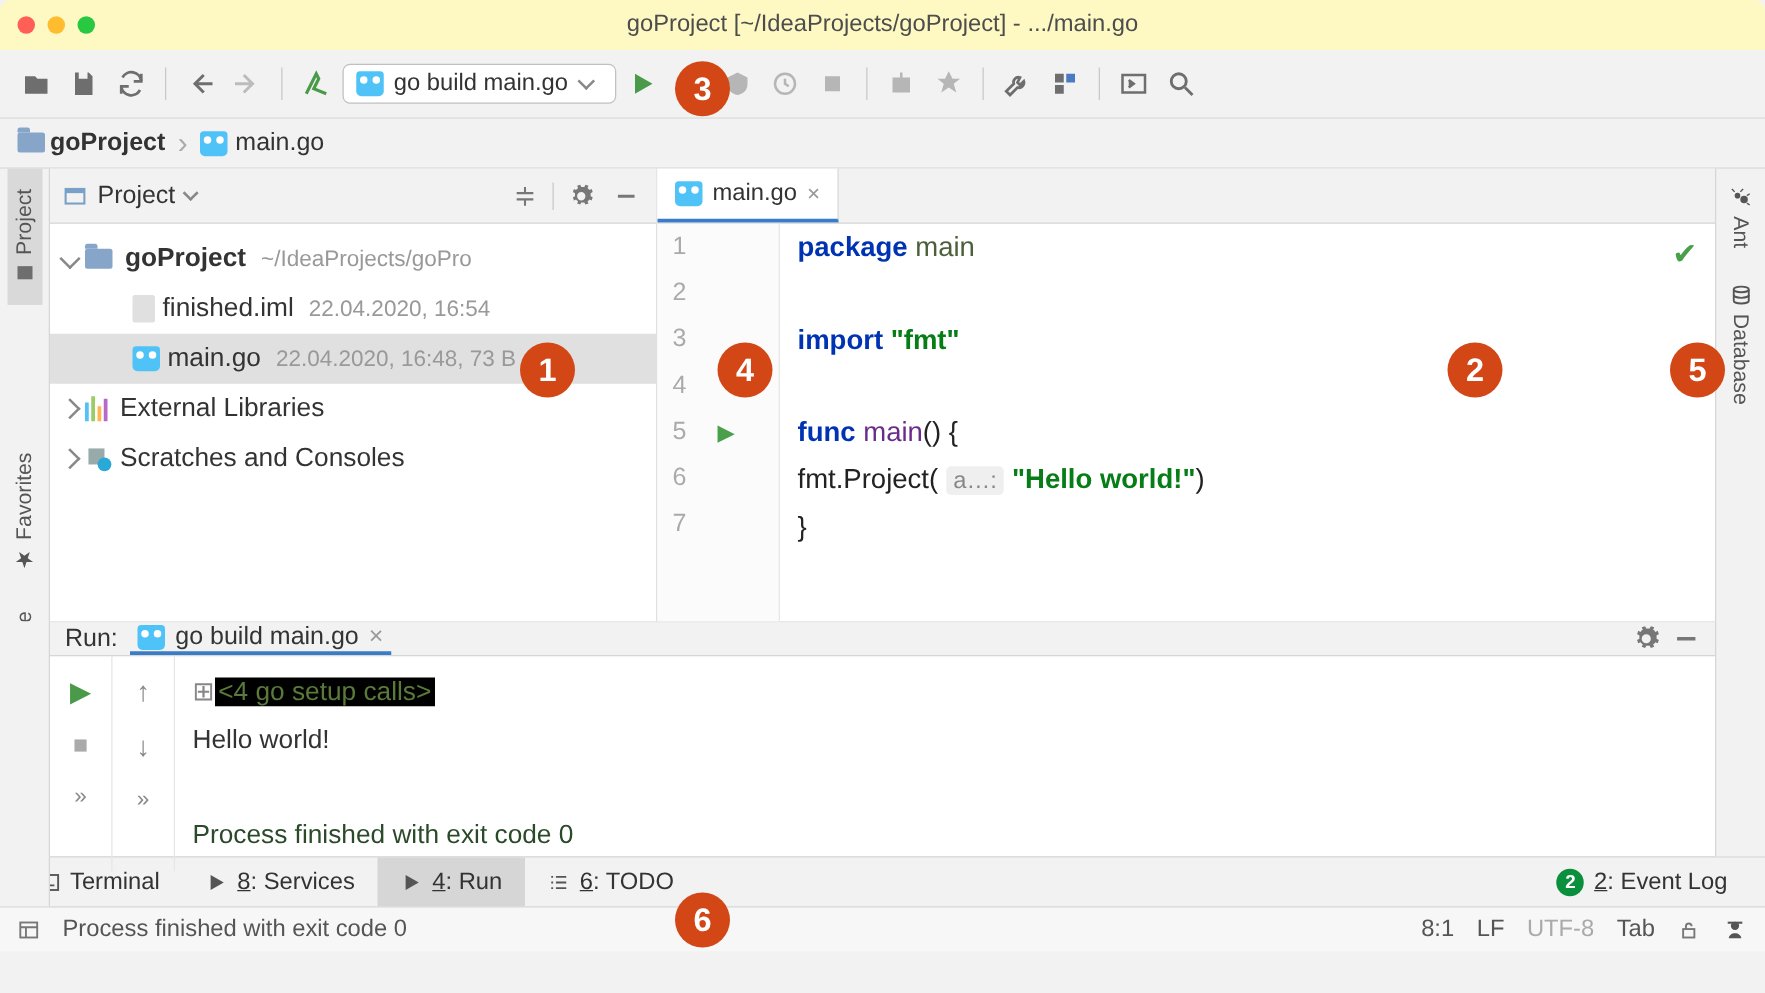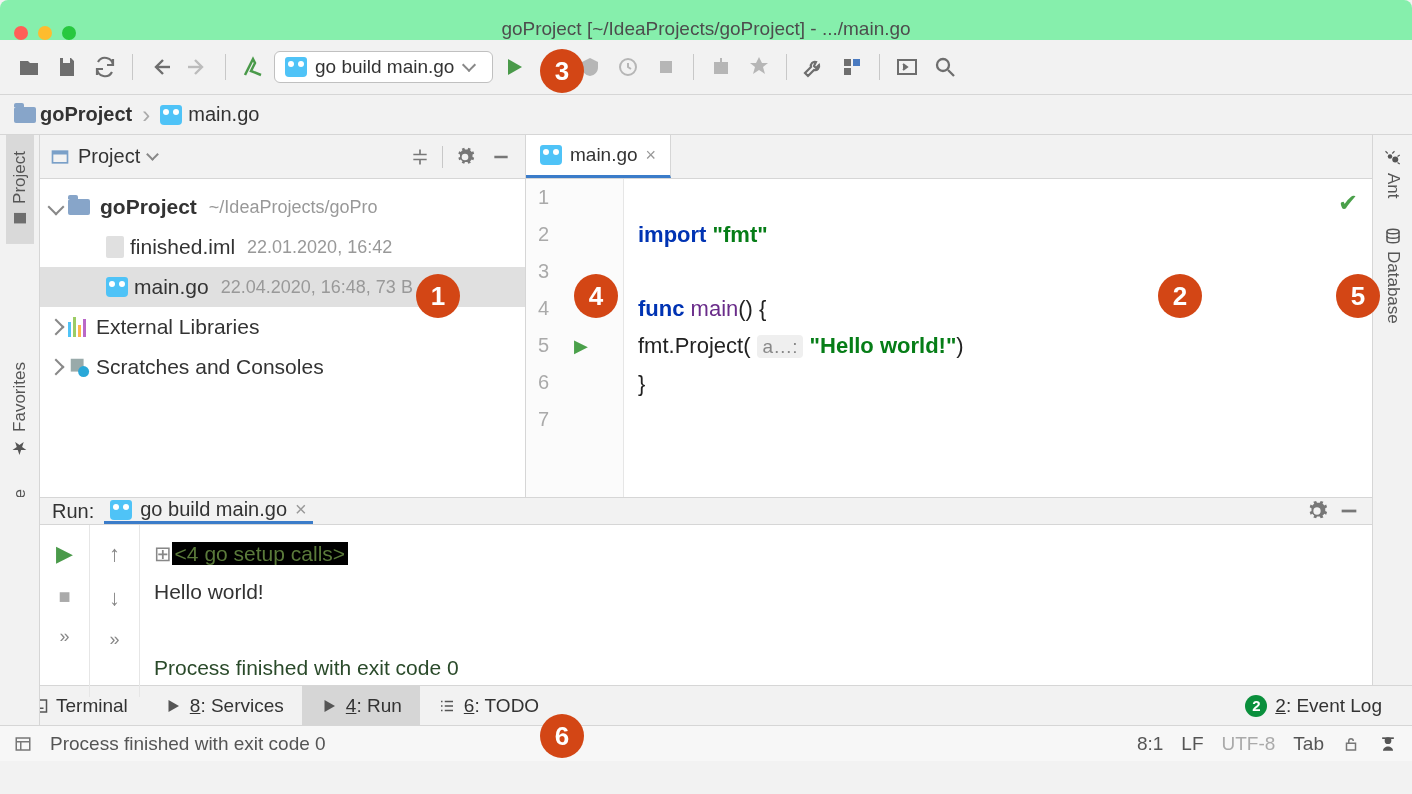--- a/index.html
+++ b/index.html
@@ -1,19 +1,19 @@
 <!DOCTYPE html>
 <html><head>
 <meta charset="utf-8">
 <style>
 * { margin: 0; padding: 0; box-sizing: border-box; font-family: -apple-system, BlinkMacSystemFont, "Segoe UI", sans-serif; }
 body { width: 1412px; height: 794px; background: #f2f2f2; position: relative; overflow: hidden; font-size: 18px; color: #333; }
 
 
-.titlebar { height: 40px; background: #86efac; display: flex; align-items: flex-end; padding: 0 14px; position: relative; border-top-left-radius: 8px; border-top-right-radius: 8px; }
+.titlebar { height: 40px; background: #fef9c3; display: flex; align-items: center; padding: 0 14px; position: relative; border-top-left-radius: 8px; border-top-right-radius: 8px; }
 .traffic { display: flex; gap: 10px; }
 .traffic span { width: 14px; height: 14px; border-radius: 50%; display: inline-block; }
 .tl-red { background: #ff5f57; }
 .tl-yellow { background: #febc2e; }
 .tl-green { background: #28c840; }
 .titlebar-title { position: absolute; left: 50%; transform: translateX(-50%); font-size: 19px; color: #4d4d4d; }
 
 
 .toolbar { height: 55px; background: #f2f2f2; border-bottom: 1px solid #d6d6d6; display: flex; align-items: center; padding: 0 12px; gap: 4px; }
 .tb-btn { width: 34px; height: 34px; display: flex; align-items: center; justify-content: center; color: #6e6e6e; border-radius: 4px; }
@@ -286,21 +286,21 @@
     <div class="pp-tree">
       <div class="tree-row">
         <span class="tree-arrow open"></span>
         <span class="folder-icon"></span>
         <b>goProject</b>
         <span class="tree-meta">~/IdeaProjects/goPro</span>
       </div>
       <div class="tree-row indent-2">
         <span class="file-icon"></span>
         <span>finished.iml</span>
-        <span class="tree-meta">22.01.2020, 16:42</span>
+        <span class="tree-meta">22.04.2020, 16:54</span>
       </div>
       <div class="tree-row indent-2 sel">
         <span class="gopher-icon"></span>
         <span>main.go</span>
         <span class="tree-meta">22.04.2020, 16:48, 73 B</span>
       </div>
       <div class="tree-row">
         <span class="tree-arrow"></span>
         <span class="lib-icon">
             <span></span>
@@ -337,20 +337,21 @@
         <div class="ln">3</div>
         <div class="ln">4</div>
         <div class="ln">
             <span>5</span>
             <span class="run-tri">▶</span>
           </div>
         <div class="ln">6</div>
         <div class="ln">7</div>
       </div>
       <div class="code">
+        <div><span class="kw">package</span> <span class="pkg">main</span></div>
         <div>&nbsp;</div>
         <div><span class="kw">import</span> <span class="str">"fmt"</span></div>
         <div>&nbsp;</div>
         <div><span class="kw">func</span> <span class="fn">main</span><span>() {</span></div>
         <div><span>    fmt.</span><span>Project</span>( <span class="hint">a…:</span> <span class="str">"Hello world!"</span><span>)</span></div>
         <div>}</div>
       </div>
     </div>
   </div>
 

